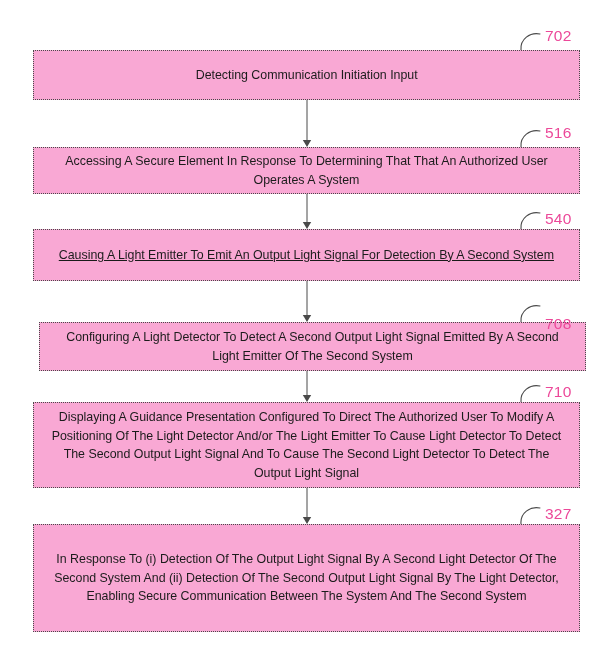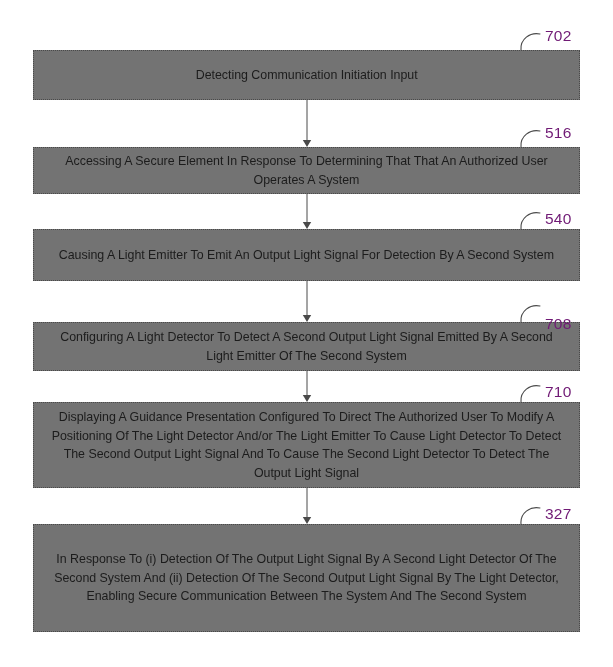--- a/index.html
+++ b/index.html
@@ -22,21 +22,21 @@
     left: 0;
     top: 0;
     width: 613px;
     height: 667px;
   }
 
   .step-box {
     position: absolute;
     box-sizing: border-box;
     border: 1px dotted #4a4a4a;
-    background: #737373;
+    background: #f9a8d4;
     display: flex;
     align-items: center;
     justify-content: center;
     padding: 4px 10px;
   }
 
   .step-text {
     font-family: "Liberation Sans", sans-serif;
     font-size: 12.6px;
     line-height: 18.5px;
@@ -46,21 +46,21 @@
     transform: scaleX(0.985);
     transform-origin: center center;
     white-space: pre-line;
   }
 
   .ref-label {
     position: absolute;
     font-family: "Liberation Sans", sans-serif;
     font-size: 15.5px;
     line-height: 16px;
-    color: #701a75;
+    color: #ec4899;
     letter-spacing: 0.2px;
     white-space: nowrap;
   }
 
   .connector-layer {
     position: absolute;
     left: 0;
     top: 0;
     width: 613px;
     height: 667px;
@@ -100,25 +100,25 @@
       </g>
     </svg>
 <div class="step-box" style="left: 33px; top: 50px; width: 547px; height: 50px;">
       <div class="step-text">Detecting Communication Initiation Input</div>
     </div>
     <div class="ref-label" style="left: 545px; top: 28px;">702</div>
     <div class="step-box" style="left: 33px; top: 147px; width: 547px; height: 47px; justify-content: flex-end;">
       <div class="step-text">Accessing A Secure Element In Response To Determining That That An Authorized User Operates A System</div>
     </div>
     <div class="ref-label" style="left: 545px; top: 125px;">516</div>
-    <div class="step-box" style="left: 33px; top: 229px; width: 547px; height: 52px;">
+    <div class="step-box" style="left: 33px; top: 229px; width: 547px; height: 52px; text-decoration: underline;">
       <div class="step-text">Causing A Light Emitter To Emit An Output Light Signal For Detection By A Second System</div>
     </div>
     <div class="ref-label" style="left: 545px; top: 211px;">540</div>
-    <div class="step-box" style="left: 33px; top: 322px; width: 547px; height: 49px;">
+    <div class="step-box" style="left: 39px; top: 322px; width: 547px; height: 49px;">
       <div class="step-text">Configuring A Light Detector To Detect A Second Output Light Signal Emitted By A Second Light Emitter Of The Second System</div>
     </div>
     <div class="ref-label" style="left: 545px; top: 316px;">708</div>
     <div class="step-box" style="left: 33px; top: 402px; width: 547px; height: 86px;">
       <div class="step-text">Displaying A Guidance Presentation Configured To Direct The Authorized User To Modify A Positioning Of The Light Detector And/or The Light Emitter To Cause Light Detector To Detect The Second Output Light Signal And To Cause The Second Light Detector To Detect The Output Light Signal</div>
     </div>
     <div class="ref-label" style="left: 545px; top: 384px; text-align: right;">710</div>
     <div class="step-box" style="left: 33px; top: 524px; width: 547px; height: 108px;">
       <div class="step-text">In Response To (i) Detection Of The Output Light Signal By A Second Light Detector Of The Second System And (ii) Detection Of The Second Output Light Signal By The Light Detector, Enabling Secure Communication Between The System And The Second System</div>
     </div>

